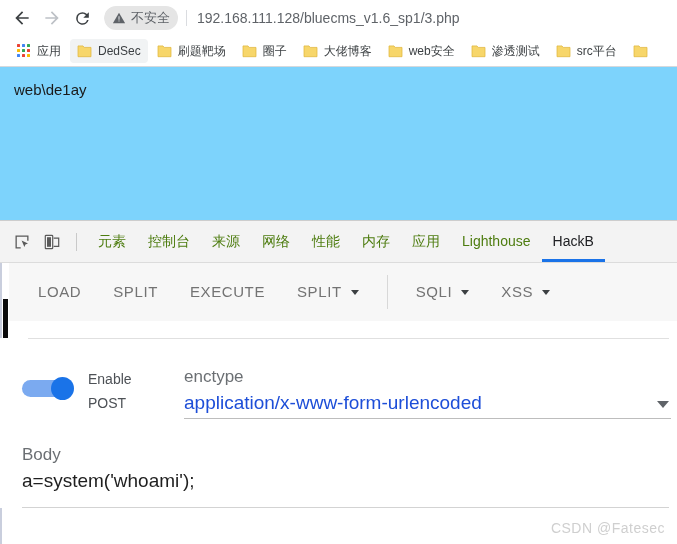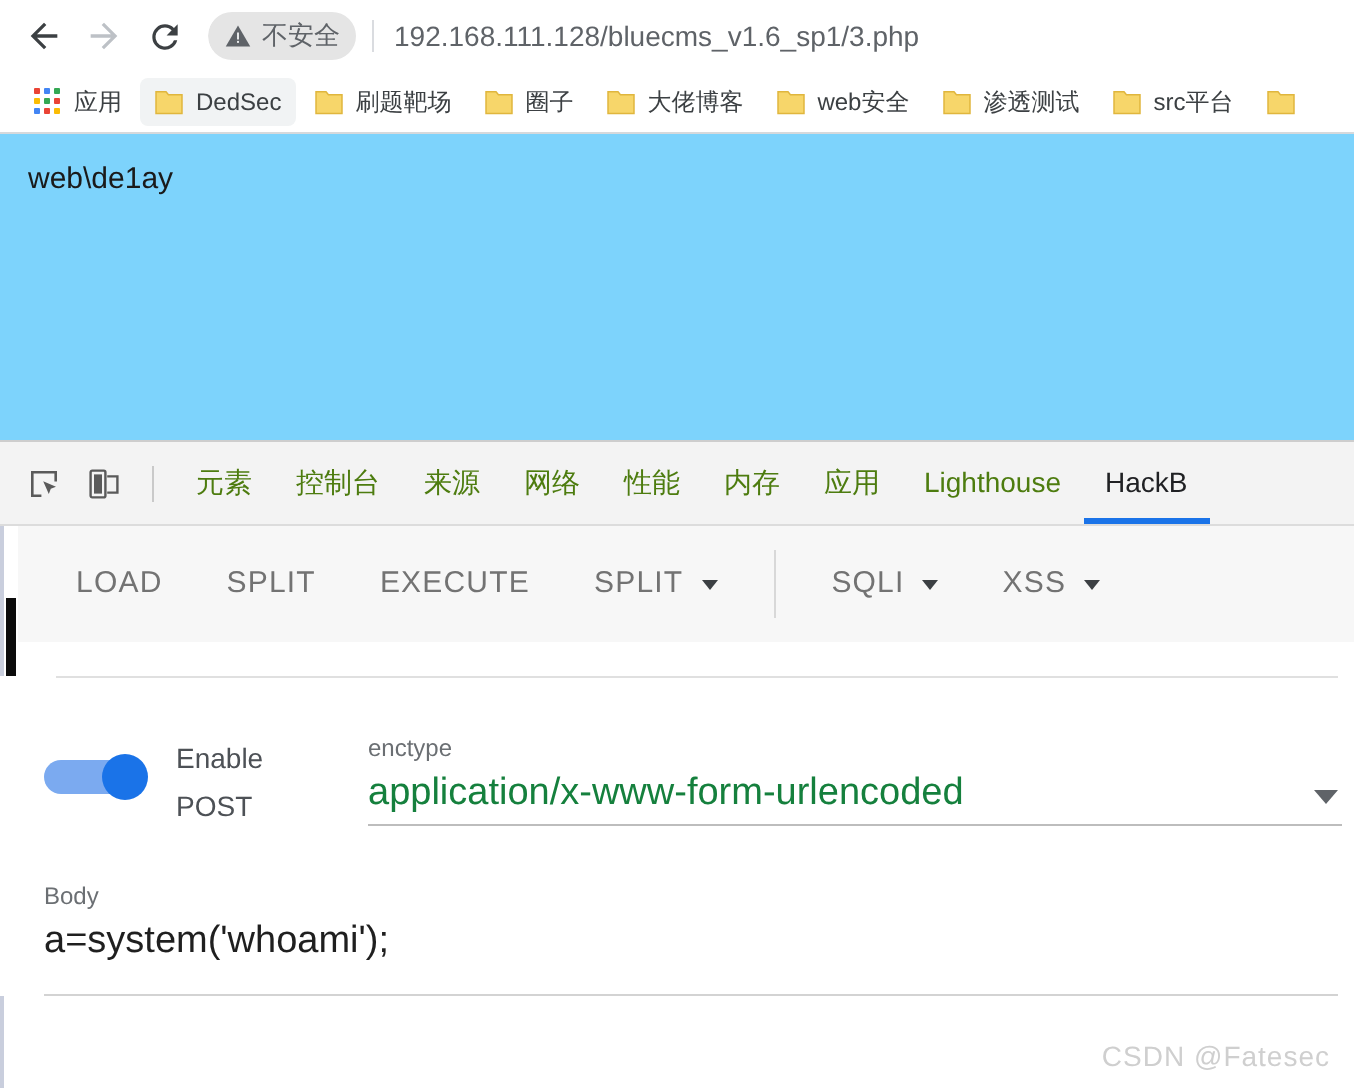--- a/index.html
+++ b/index.html
@@ -293,33 +293,33 @@
     width: 78px;
     flex: 0 0 auto;
   }
   .enctype-field {
     flex: 1 1 auto;
     margin-left: 18px;
     position: relative;
     padding-right: 6px;
   }
   .field-label {
-    font-size: 12px;
+    font-size: 17px;
     color: #6b6f73;
     margin-bottom: 5px;
   }
   .field-value-row {
     display: flex;
     align-items: flex-end;
     border-bottom: 1px solid #bdbdbd;
     padding-bottom: 4px;
   }
   .field-value {
     font-size: 19px;
-    color: #15803d;
+    color: #1d4ed8;
     flex: 1 1 auto;
     white-space: nowrap;
     overflow: hidden;
   }
   .select-caret {
     width: 0; height: 0;
     border-left: 6px solid transparent;
     border-right: 6px solid transparent;
     border-top: 7px solid #5f6368;
     margin: 0 2px 6px 8px;

